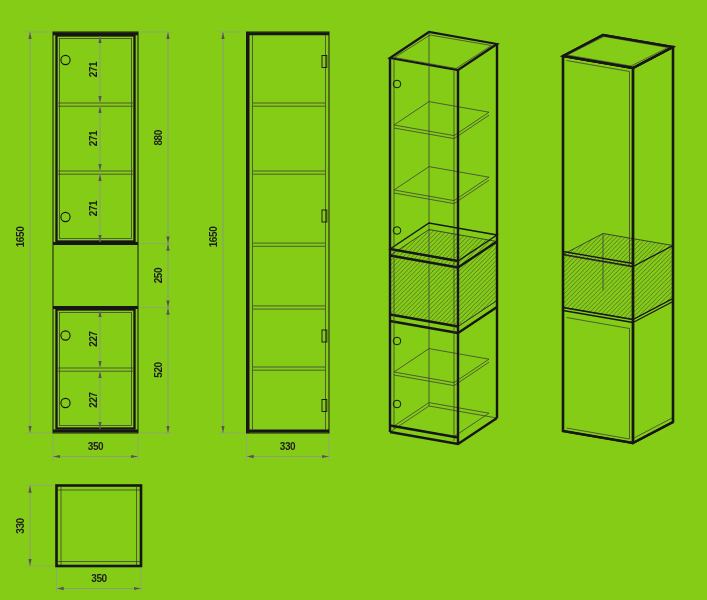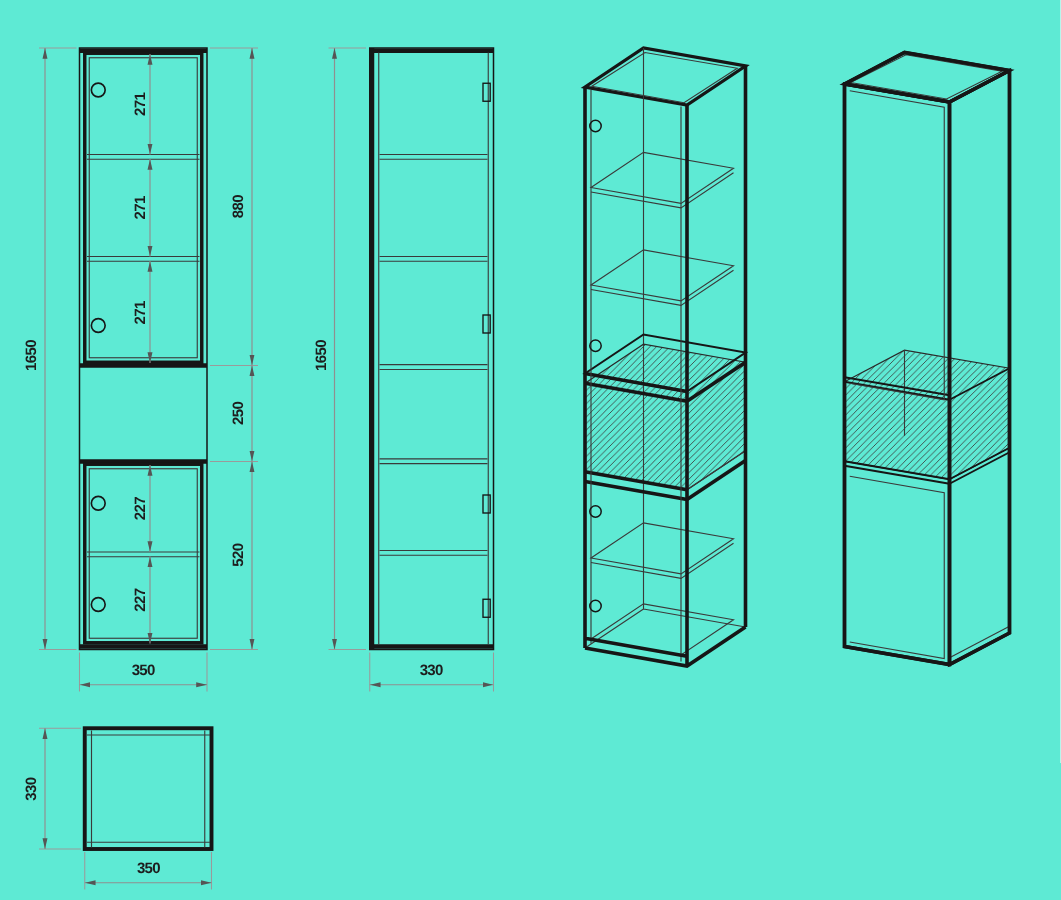--- a/index.html
+++ b/index.html
@@ -1,16 +1,16 @@
 <!DOCTYPE html>
 <html><head>
 <meta charset="utf-8">
 <style>
   html,body{margin:0;padding:0;background:#ffffff;}
-  #page{position:relative;width:707px;height:600px;background:#5eead4;overflow:hidden;}
+  #page{position:relative;width:707px;height:600px;background:#84cc16;overflow:hidden;}
   svg{display:block;}
   .dim-text{font-family:"Liberation Sans",sans-serif;font-size:10px;font-weight:bold;letter-spacing:-0.4px;fill:#1d1d1d;}
   .obj{stroke:#161616;fill:none;}
   .thin{stroke:#3a3a3a;stroke-width:0.75;fill:none;}
   .ext{stroke:#9a9a9a;stroke-width:0.7;fill:none;}
   .dimline{stroke:#8f8f8f;stroke-width:0.8;fill:none;}
 </style>
 </head>
 <body>
 

